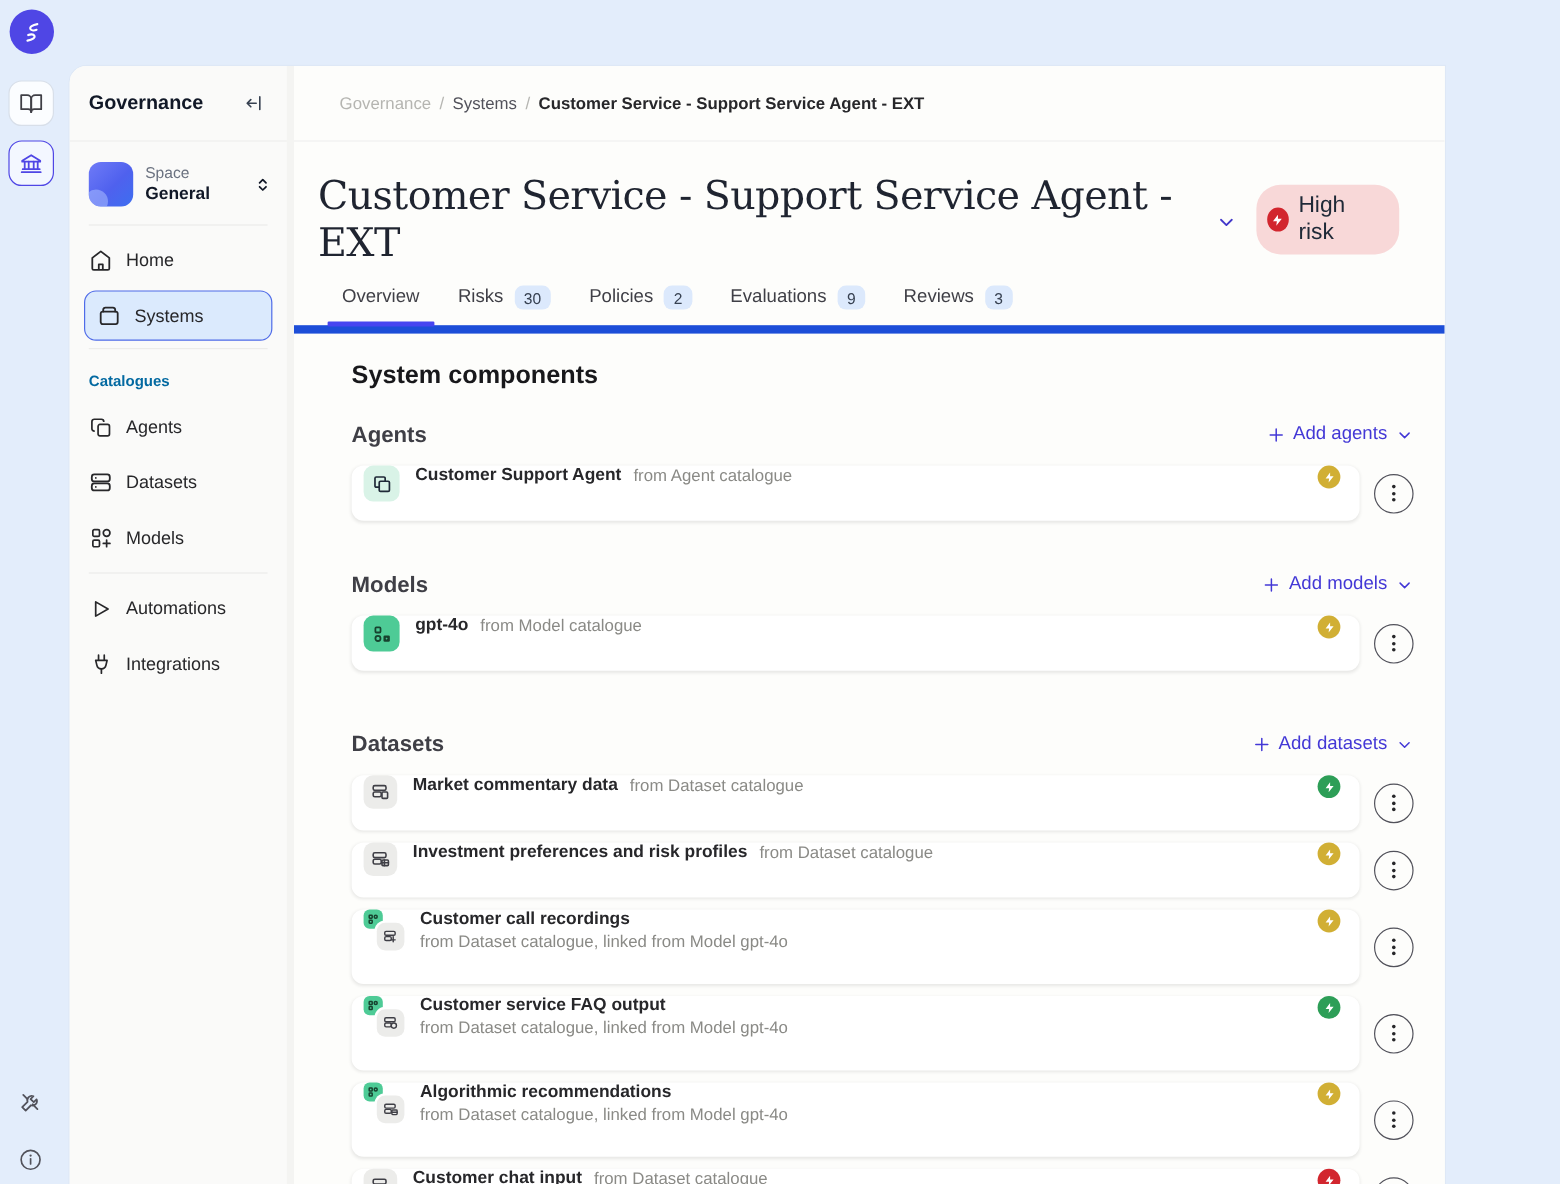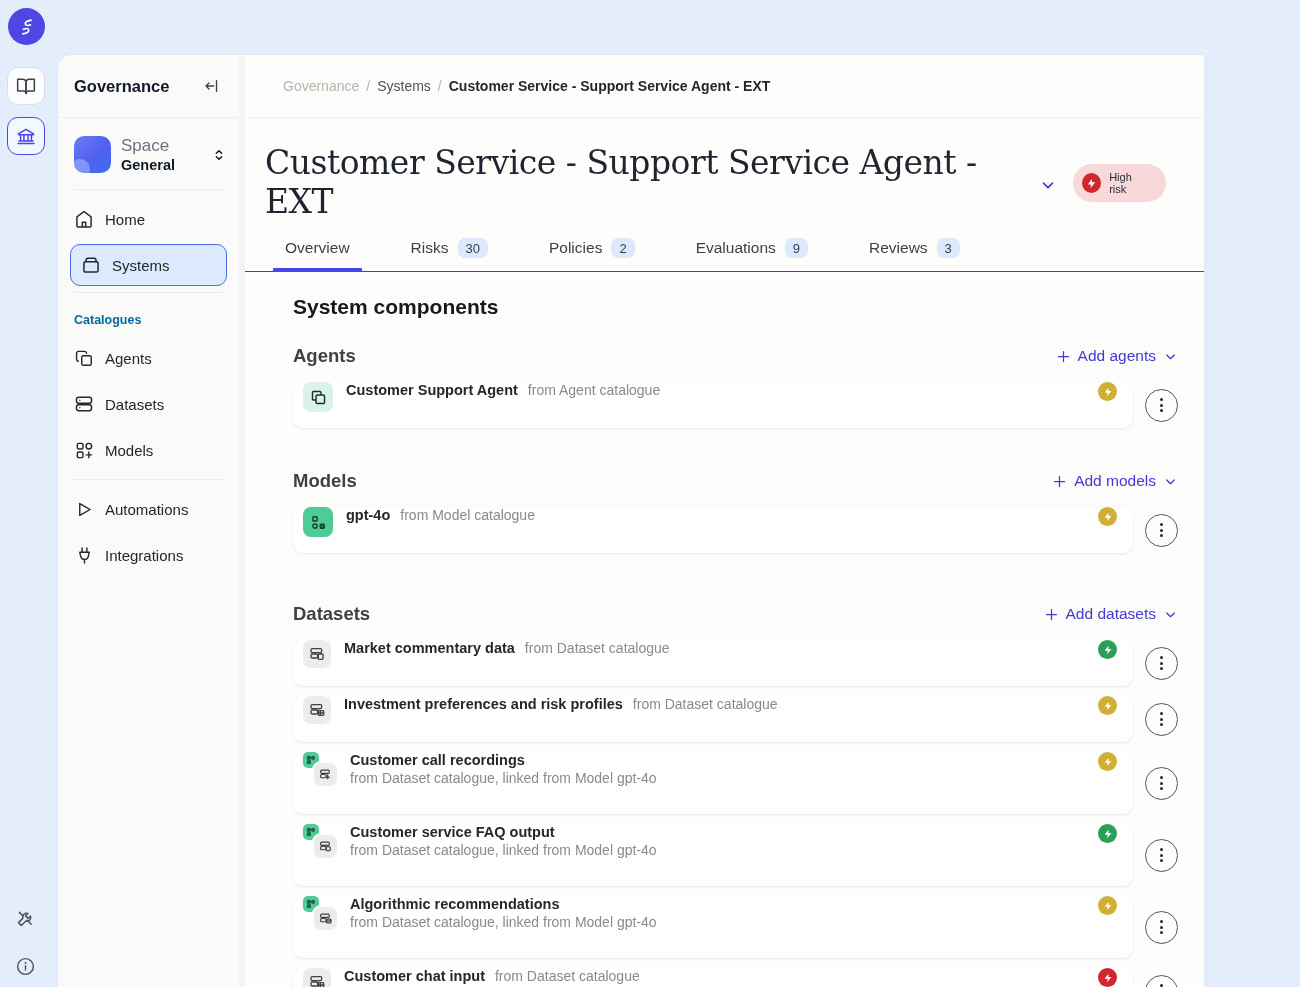--- a/index.html
+++ b/index.html
@@ -31,21 +31,21 @@
   .sb-header { height:63px; display:flex; align-items:center; justify-content:space-between;
                padding:0 16px; border-bottom:1px solid #efefed; }
   .sb-title { font-size:16.5px; font-weight:700; color:#111827; }
   .collapse-btn { width:22px; height:22px; color:#374151; cursor:pointer; display:flex; align-items:center; justify-content:center; }
   .space { margin:17px 12px 15px 16px; display:flex; align-items:center; gap:10px; cursor:pointer; }
   .space-avatar { width:37px; height:37px; border-radius:10px;
                   background:linear-gradient(135deg,#6f7bf7 0%,#4f61ee 55%,#3d6ef0 100%); position:relative; overflow:hidden; }
   .space-avatar::after { content:""; position:absolute; left:-4px; bottom:-6px; width:20px; height:20px;
                   border-radius:50%; background:rgba(170,190,255,0.55); }
   .space-text { display:flex; flex-direction:column; line-height:1.25; }
-  .space-label { font-size:17px; color:#6b7280; }
+  .space-label { font-size:13px; color:#6b7280; }
   .space-name { font-size:14.5px; font-weight:700; color:#111827; }
   .space-caret { margin-left:auto; color:#111827; width:16px; height:16px; }
   .sb-divider { border:none; border-top:1px solid #ececea; margin:6px 16px; }
   .nav { list-style:none; margin-top:4px; }
   .nav-item { display:flex; align-items:center; gap:11px; height:46px; padding:0 16px;
               font-size:15px; color:#27272a; cursor:pointer; }
   .nav-item .nv-ic { width:20px; height:20px; color:#27272a; flex-shrink:0; display:flex; align-items:center; justify-content:center; }
   .nav-item.active { margin:2px 12px; padding:0 10px; height:42px; border:1.5px solid #4f6be8;
               background:#dbeafd; border-radius:10px; }
   .sb-section-label { padding:14px 16px 4px; font-size:12.5px; font-weight:700; color:#0369a1; }
@@ -58,23 +58,23 @@
   .bc-sep { color:#b5b5b1; margin:0 7px; }
   .bc-mid { color:#52525b; }
   .bc-current { color:#27272a; font-weight:700; }
 
   .title-row { display:flex; align-items:center; padding:25px 38px 0 20px; gap:16px; }
   .page-title { font-family:"DejaVu Serif", serif; font-weight:400; font-size:33px; color:#1f2430; letter-spacing:-0.5px; }
   .title-caret { width:18px; height:18px; color:#4338ca; cursor:pointer; margin-top:6px; }
   .risk-badge { display:flex; align-items:center; gap:8px; background:#f8d8d8; border-radius:20px;
                 padding:7px 16px 7px 9px; cursor:pointer; margin-top:2px; }
   .risk-ic { width:20px; height:20px; border-radius:50%; background:#d2262e; display:flex; align-items:center; justify-content:center; }
-  .risk-label { font-size:11px; color:#1f2937; }
-
-  .tabs { display:flex; gap:61px; padding:0 40px; margin-top:17px; border-bottom:1px solid #1d4ed8; flex-shrink:0; }
+  .risk-label { font-size:19px; color:#1f2937; }
+
+  .tabs { display:flex; gap:32px; padding:0 40px; margin-top:17px; border-bottom:7px solid #1d4ed8; flex-shrink:0; }
   .tab { display:flex; align-items:center; gap:9px; padding-bottom:13px; font-size:15.5px; color:#3f3f46;
          cursor:pointer; position:relative; }
   .tab.active { font-weight:500; }
   .tab.active::after { content:""; position:absolute; left:-12px; right:-12px; bottom:-1px; height:4px;
          background:#4745f0; border-radius:1px; }
   .tab-count { background:#dce9fc; color:#374151; font-size:13px; border-radius:7px; padding:2.5px 8px; }
 
   .content { padding:23px 26px 0 48px; overflow:hidden; }
   .content-heading { font-size:21px; font-weight:700; color:#18181b; }
   .section-header { display:flex; align-items:center; justify-content:space-between; margin-top:26px; margin-bottom:15px; }

